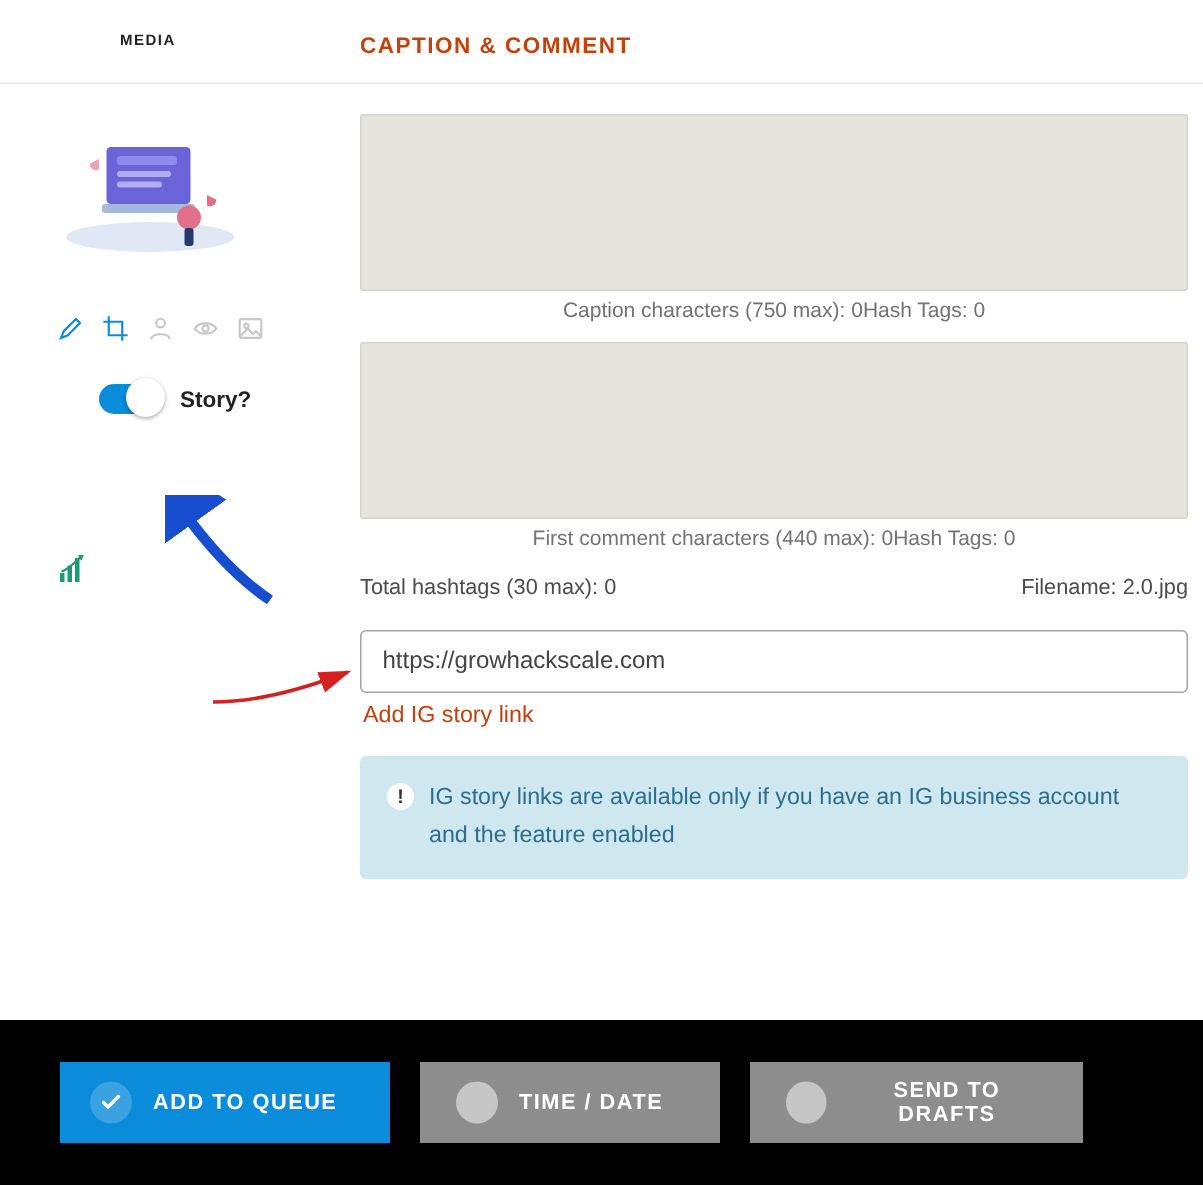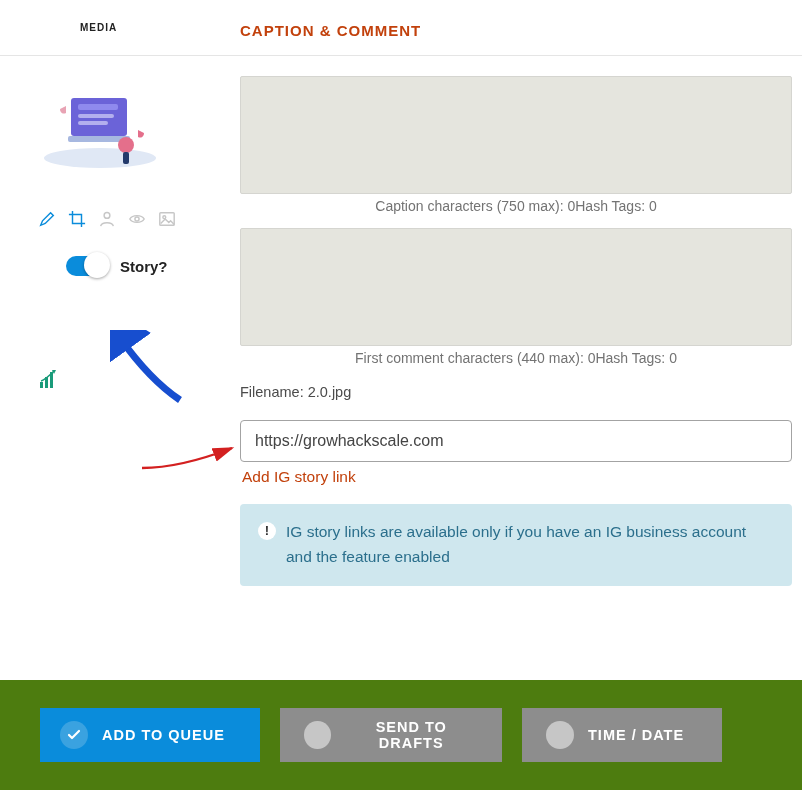--- a/index.html
+++ b/index.html
@@ -165,21 +165,21 @@
     color:#333; font-weight:700; font-size:13px; flex: 0 0 18px;
     margin-top: 2px;
   }
 
   .footer {
     position: absolute;
     left:0;
     top: 680px;
     width: 802px;
     height: 110px;
-    background:#4d7c0f;
+    background:#000000;
     display:flex;
     gap:20px;
     padding: 28px 0 0 40px;
   }
   .btn {
     height: 54px;
     display:flex;
     align-items:center;
     padding: 0 24px;
     color:#fff;
@@ -282,20 +282,21 @@
       <span>Hash Tags: 0</span>
     </div>
 
     <div class="textbox"></div>
     <div class="counter-row">
       <span>First comment characters (440 max): 0</span>
       <span>Hash Tags: 0</span>
     </div>
 
     <div class="meta-row">
+      <span>Total hashtags (30 max): 0</span>
       <span>Filename: 2.0.jpg</span>
     </div>
 
     <input class="link-input" type="text" value="https://growhackscale.com" style="">
     <div class="link-label">Add IG story link</div>
 
     <div class="info-box">
       <span class="exclaim">!</span>
       <span>IG story links are available only if you have an IG business account and the feature enabled</span>
     </div>
@@ -323,21 +324,21 @@
 
 <div class="footer">
   <button class="btn blue">
     <span class="circ">
       <svg viewBox="0 0 14 14">
           <path d="M2 7l3 3 7-7" stroke="#fff" stroke-width="2.2" fill="none" stroke-linecap="round" stroke-linejoin="round"></path>
         </svg>
     </span>
     <span>ADD TO QUEUE</span>
   </button>
+  <button class="btn grey2">
+    <span class="circ"></span>
+    <span>TIME / DATE</span>
+  </button>
   <button class="btn grey">
     <span class="circ"></span>
     <span>SEND TO DRAFTS</span>
   </button>
-  <button class="btn grey2">
-    <span class="circ"></span>
-    <span>TIME / DATE</span>
-  </button>
 </div>
 
 </body></html>

